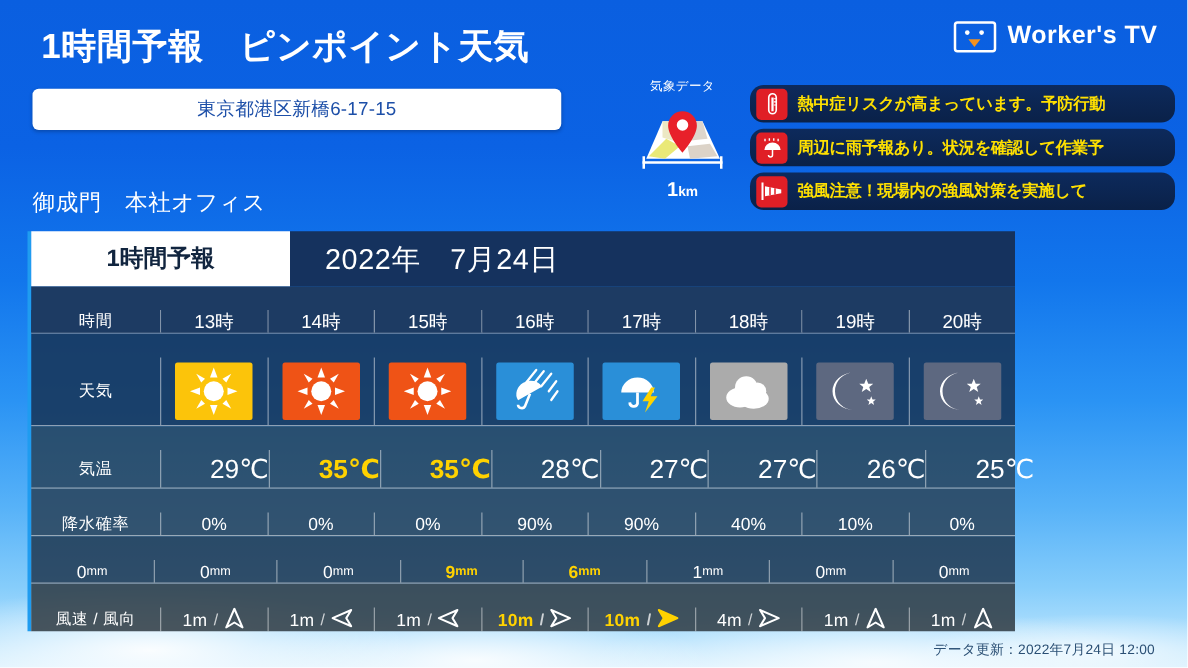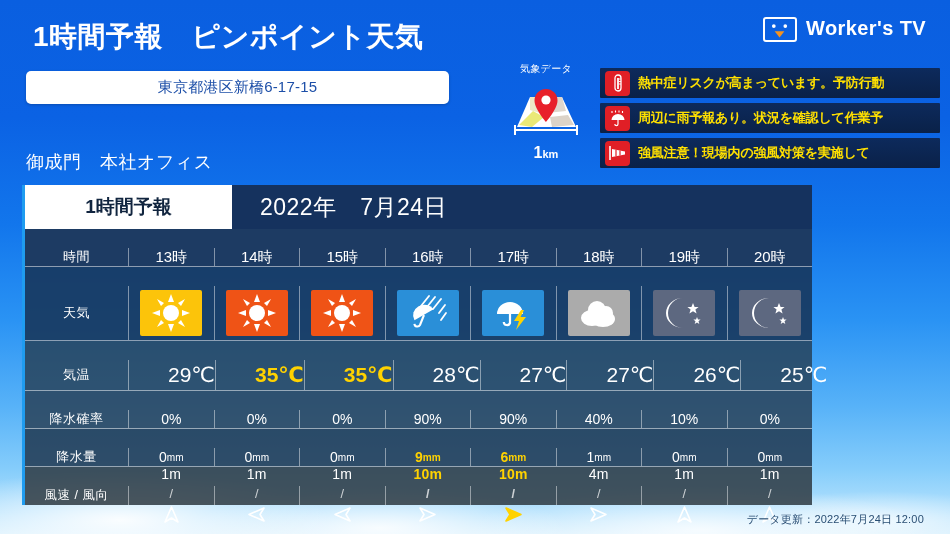--- a/index.html
+++ b/index.html
@@ -77,21 +77,21 @@
 
   
   .alerts {
     position: absolute; left: 600px; top: 68px;
     width: 340px;
     display: flex; flex-direction: column; gap: 5px;
   }
   .alert-row {
     height: 30px;
     background: linear-gradient(180deg, #0d2a5c 0%, #0a2148 100%);
-    border-radius: 1px;
+    border-radius: 11px;
     display: flex; align-items: center; gap: 8px;
     padding-left: 5px;
     overflow: hidden;
   }
   .alert-icon {
     width: 25px; height: 25px; flex: 0 0 25px;
     background: #e01f26; border-radius: 4px;
     display: flex; align-items: center; justify-content: center;
   }
   .alert-text {
@@ -150,21 +150,21 @@
   .wx-sunny      { background: #fcc40a; }
   .wx-sunny-hot  { background: #ef5316; }
   .wx-rain       { background: #2a8fd8; }
   .wx-thunder    { background: #2a8fd8; }
   .wx-cloudy     { background: #ababab; }
   .wx-night      { background: #5d6880; }
 
   .val-hot { color: #ffd200; font-weight: bold; }
   .unit-sm { font-size: 0.72em; }
 
-  .wind-cell { display: flex; align-items: center; justify-content: center; gap: 5px; flex-direction: column; }
+  .wind-cell { display: flex; align-items: center; justify-content: center; gap: 5px; }
   .wind-spd { letter-spacing: 0.2px; }
   .wind-sep { opacity: 0.75; font-size: 0.9em; }
 
   .footer-note {
     position: absolute; right: 26px; bottom: 7px;
     font-size: 11px; color: #2a4f74; letter-spacing: 0.2px;
   }
 </style>
 </head>
 <body>
@@ -403,21 +403,20 @@
       <div class="cell">0%</div>
       <div class="cell">0%</div>
       <div class="cell">90%</div>
       <div class="cell">90%</div>
       <div class="cell">40%</div>
       <div class="cell">10%</div>
       <div class="cell">0%</div>
     </div>
 
     <div class="row row-rain">
-      <div class="cell label">降水量</div>
       <div class="cell">
         <span>0</span>
           <span class="unit-sm">mm</span>
       </div>
       <div class="cell">
         <span>0</span>
           <span class="unit-sm">mm</span>
       </div>
       <div class="cell">
         <span>0</span>

